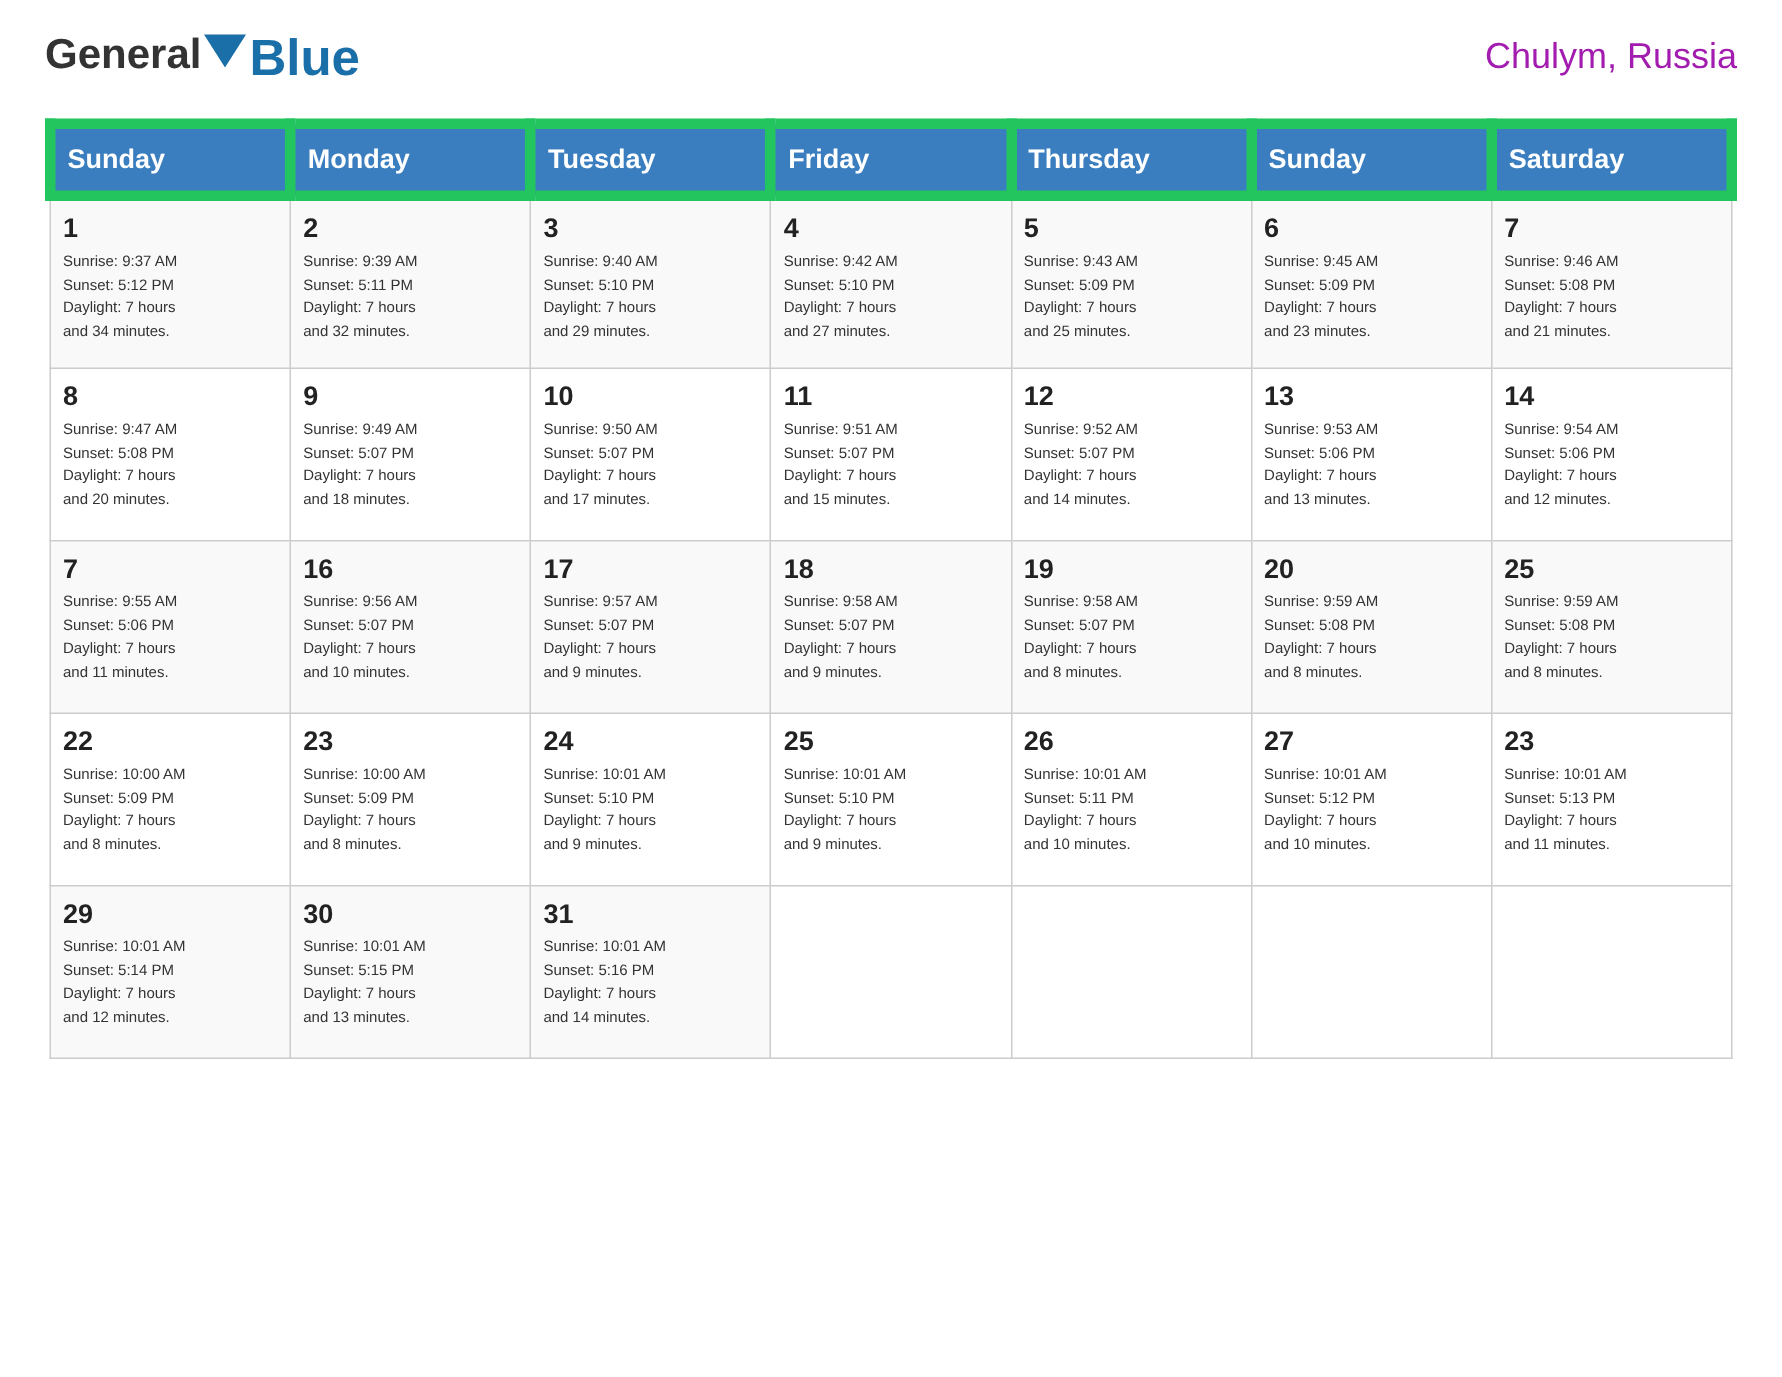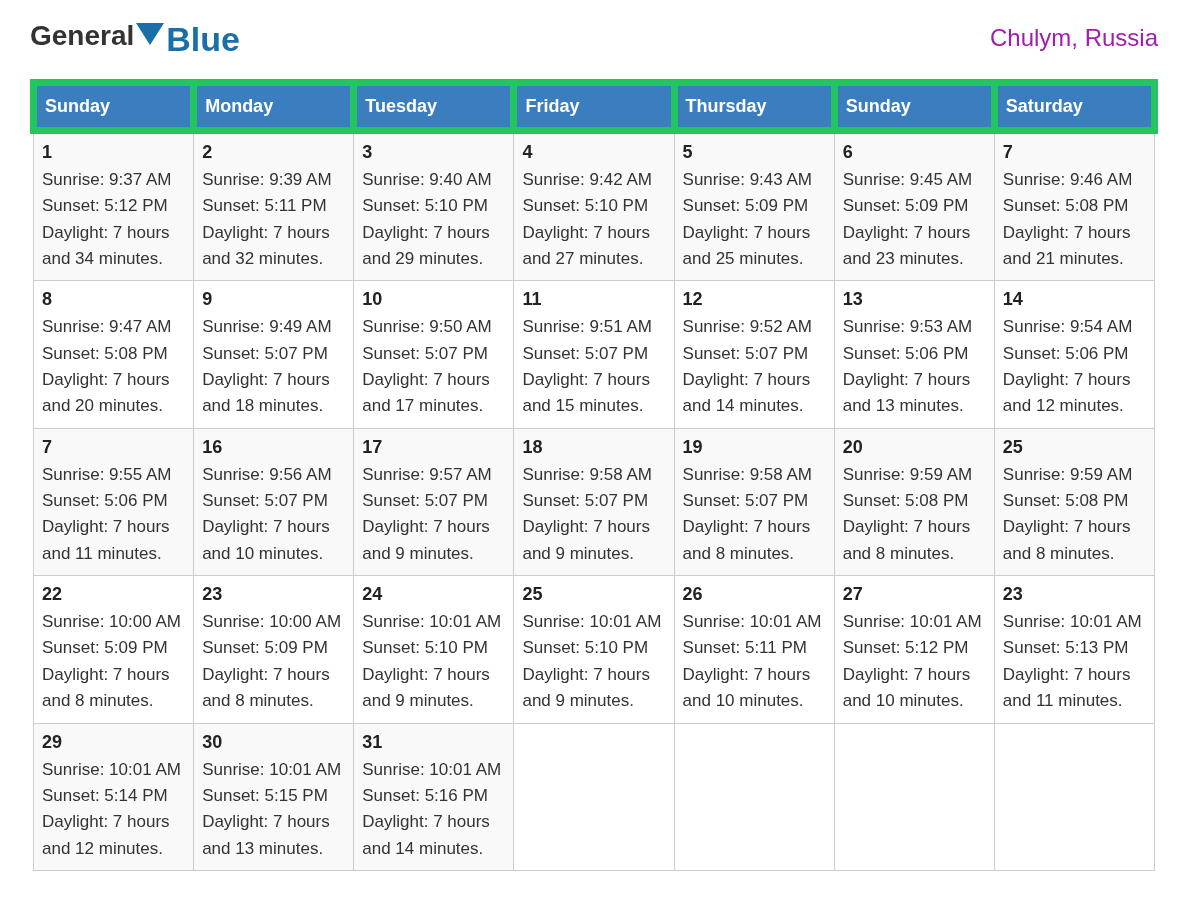--- a/index.html
+++ b/index.html
@@ -81,21 +81,21 @@
       background: #fff;
     }
     .day-number {
       font-size: 18px;
       font-weight: bold;
       color: #222;
       display: block;
       margin-bottom: 4px;
     }
     .day-info {
-      font-size: 17px;
+      font-size: 10px;
       line-height: 1.55;
       color: #333;
     }
     .empty-cell {
       background: #fff !important;
     }
     
     .triangle {
       width: 0;
       height: 0;

